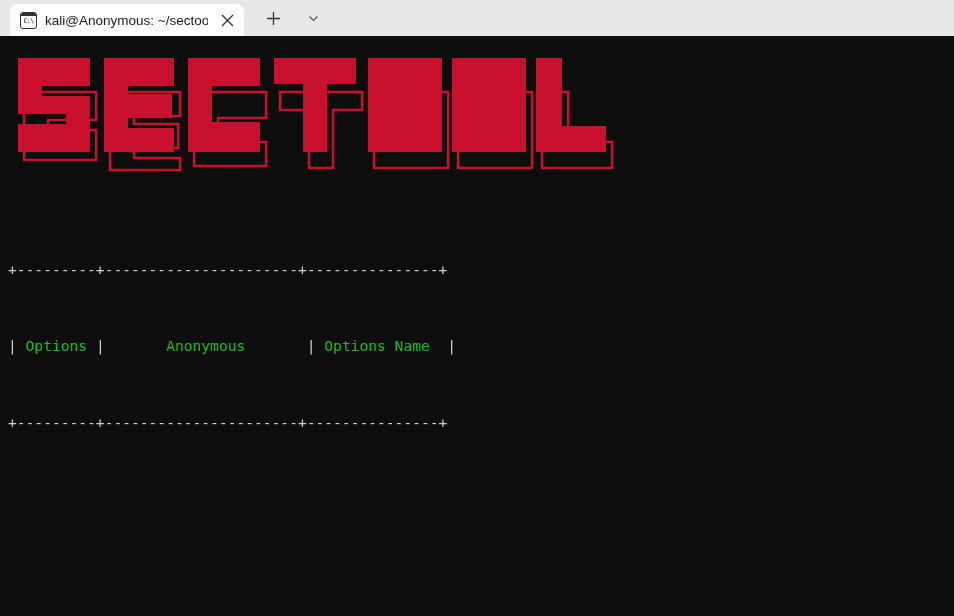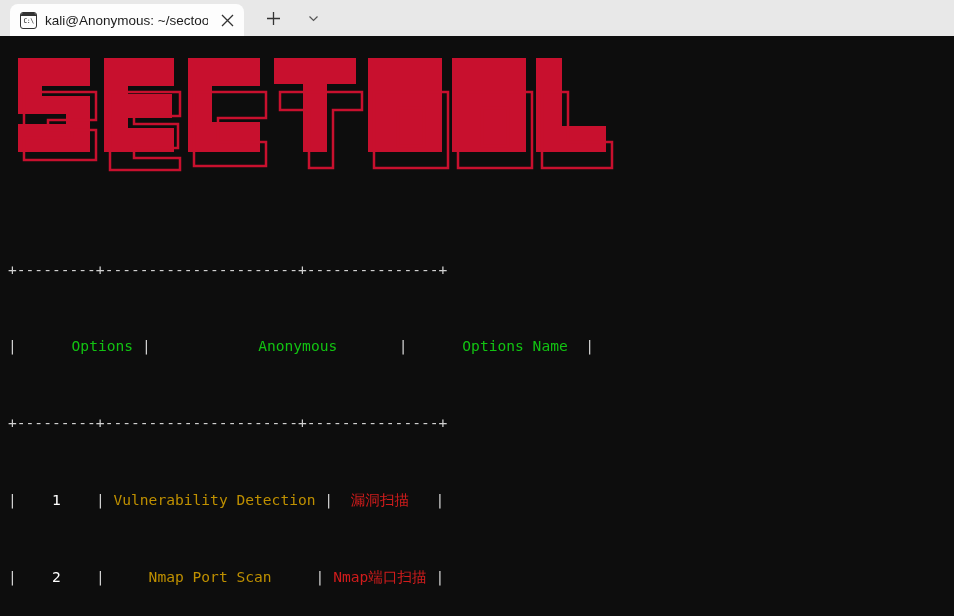--- a/index.html
+++ b/index.html
@@ -115,21 +115,21 @@
     top: 166px;
     font-family: "DejaVu Sans Mono", monospace;
     font-size: 14.6px;
     line-height: 19.2px;
     white-space: pre;
     color: #d8d8d8;
     letter-spacing: 0px;
   }
   .ln { white-space: pre; display: block; height: 19.2px; }
   .c-border { color: #d0d0d0; }
-  .c-head   { color: #12c312; margin-left: 46px; }
+  .c-head   { color: #12c312; }
   .c-opt    { color: #ffffff; }
   .c-content{ color: #bf9000; }
   .c-cn     { color: #d01c1c; }
 </style>
 </head>
 <body>
 
 <div id="tabbar">
 
   <div id="tab-active">
@@ -200,23 +200,21 @@
   </svg>
 
   <div id="console">
 
     <span class="ln c-border">+---------+----------------------+---------------+</span>
 
     <span class="ln"><span class="c-border">| </span><span class="c-head">Options</span><span class="c-border"> |       </span><span class="c-head">Anonymous</span><span class="c-border">       | </span><span class="c-head">Options Name</span><span class="c-border">  |</span></span>
 
     <span class="ln c-border">+---------+----------------------+---------------+</span>
 
-    <span class="ln"><span class="c-border">|    </span><span class="c-opt">1</span><span class="c-border">    | </span><span class="c-content">Vulnerability Detection</span><span class="c-border"> |  </span><span class="c-cn">漏洞扫描</span><span class="c-border">   |</span></span>
-
-    <span class="ln"><span class="c-border">|    </span><span class="c-opt">2</span><span class="c-border">    |     </span><span class="c-content">Nmap Port Scan</span><span class="c-border">     | </span><span class="c-cn">Nmap端口扫描</span><span class="c-border"> |</span></span>
+
 
     
 
     
 
     
 
     
 
     

